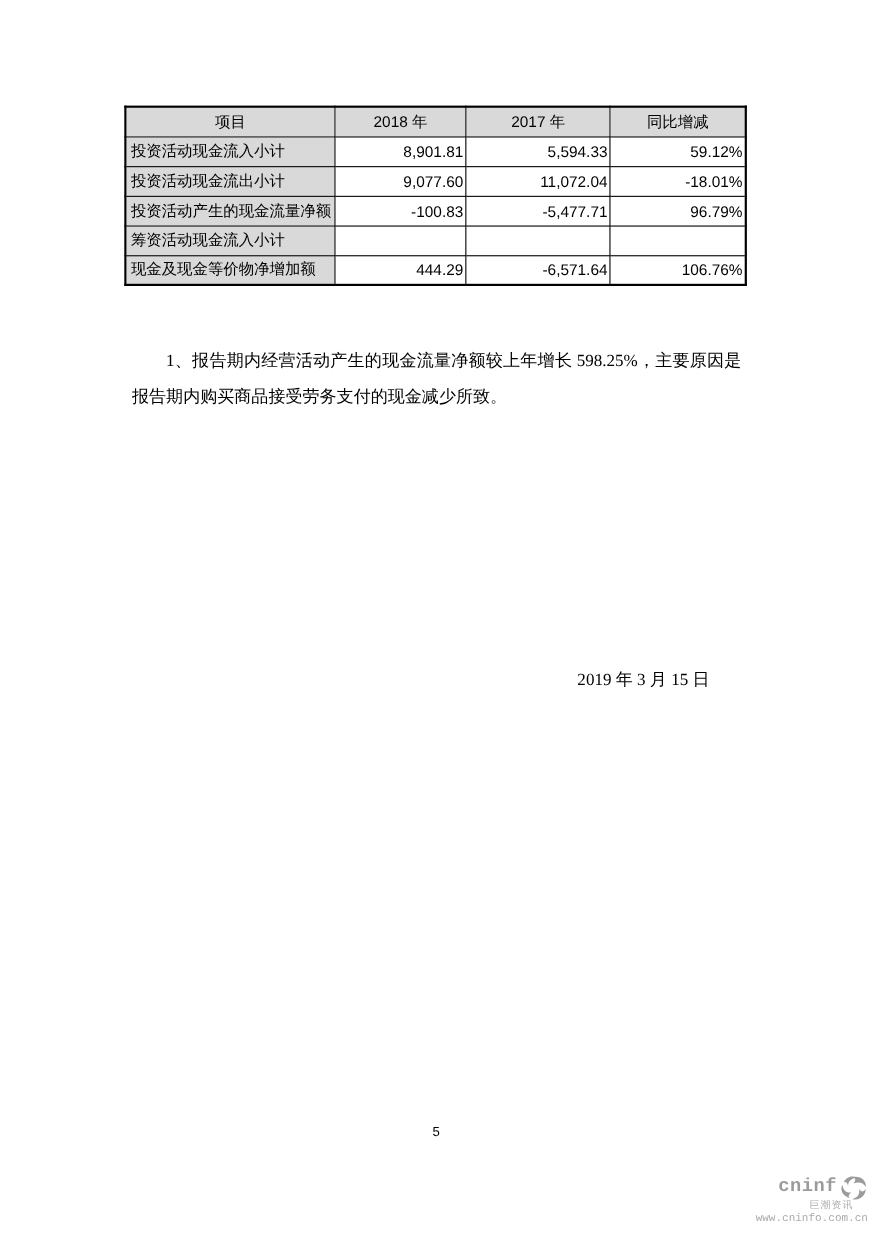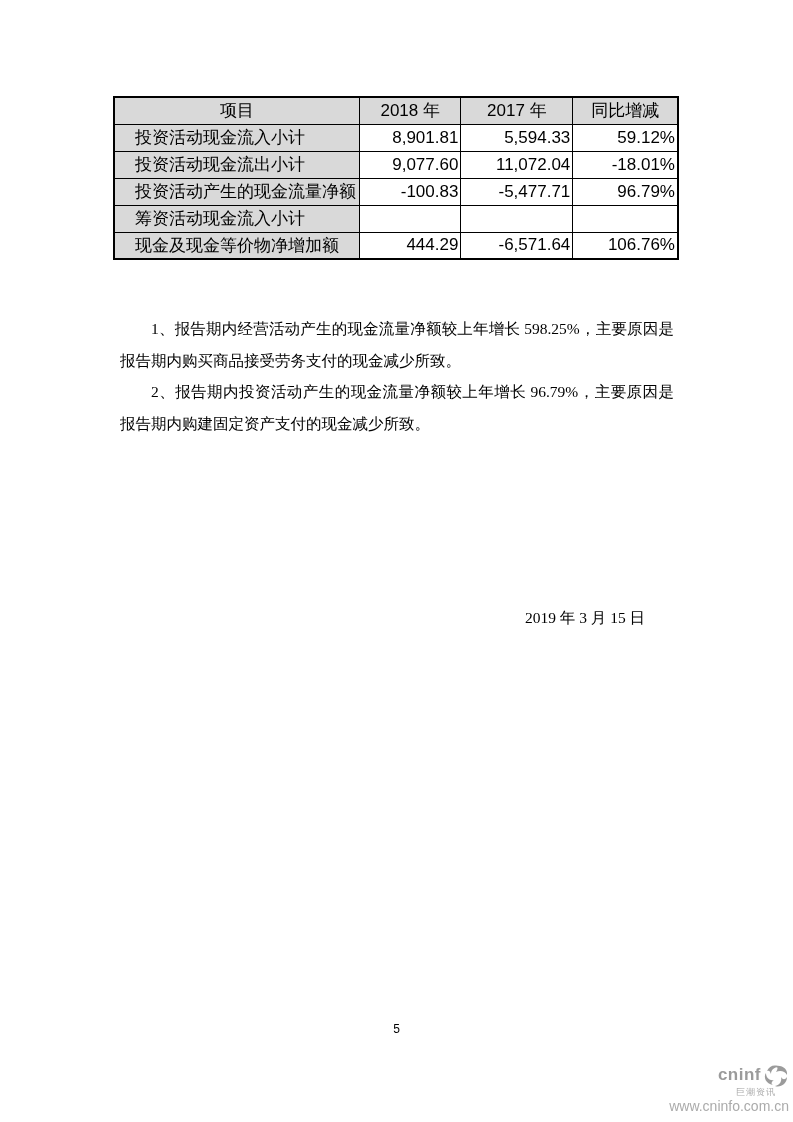--- a/index.html
+++ b/index.html
@@ -14,40 +14,40 @@
     overflow:hidden;
     box-shadow:0 0 6px rgba(0,0,0,.35);
   }
 
   
   table.fin-table {
     position:absolute; left:113px; top:96px;
     width:566px;
     border-collapse:collapse;
     border:2px solid #000;
-    font-size:17px;
+    font-size:14px;
   }
   .fin-table th, .fin-table td {
     border:1px solid #000;
     height:27px;
     vertical-align:middle;
     padding:0 3px;
     white-space:nowrap;
     overflow:hidden;
   }
   .fin-table th {
     background:#d9d9d9;
     font-weight:normal;
     text-align:center;
     font-family:"Liberation Sans","DejaVu Sans",sans-serif;
   }
   .fin-table td.lbl {
     background:#d9d9d9;
     text-align:left;
-    padding-left:20px;
+    padding-left:4px;
     font-family:"Liberation Serif","DejaVu Serif",serif;
   }
   .fin-table td.num {
     background:#fff;
     text-align:right;
     padding-right:2px;
     font-family:"Liberation Sans","DejaVu Sans",sans-serif;
   }
 
   
@@ -72,33 +72,33 @@
     position:absolute; top:1022px; left:0; width:100%;
     text-align:center;
     font-size:12px;
     font-family:"Liberation Sans","DejaVu Sans",sans-serif;
   }
 
   
   .footer-logo {
     position:absolute; right:4px; bottom:8px;
     text-align:right;
-    font-family:Liberation Sans, sans-serif;
+    font-family:Liberation Mono, monospace;
     color:#a3a3a3;
     line-height:1.1;
   }
   .logo-row {
     display:flex; align-items:center; justify-content:flex-end; gap:2px;
   }
   .logo-word {
     font-weight:bold; font-size:17px; letter-spacing:.5px; color:#9b9b9b;
   }
   .logo-icon svg { display:block; }
   .logo-sub { font-size:9px; color:#ababab; margin:0 13px 1px 0; letter-spacing:1px; }
-  .logo-url { font-size:14px; color:#ababab; }
+  .logo-url { font-size:10px; color:#ababab; }
 </style>
 </head>
 <body>
 
 <div class="page">
 
   <table class="fin-table">
     <colgroup>
       <col style="width:190px">
         <col style="width:120px">
@@ -142,21 +142,20 @@
         <td class="lbl">现金及现金等价物净增加额</td>
         <td class="num">444.29</td>
         <td class="num">-6,571.64</td>
         <td class="num">106.76%</td>
       </tr>
     </tbody>
   </table>
 
   <div class="body-text">
     <p>1、报告期内经营活动产生的现金流量净额较上年增长 598.25%，主要原因是报告期内购买商品接受劳务支付的现金减少所致。</p>
-    <p>2、报告期内投资活动产生的现金流量净额较上年增长 96.79%，主要原因是报告期内购建固定资产支付的现金减少所致。</p>
   </div>
 
   <div class="report-date">2019 年 3 月 15 日</div>
 
   <div class="page-number">5</div>
 
   <div class="footer-logo">
     <div class="logo-row">
       <span class="logo-word">cninf</span>
       <span class="logo-icon">

